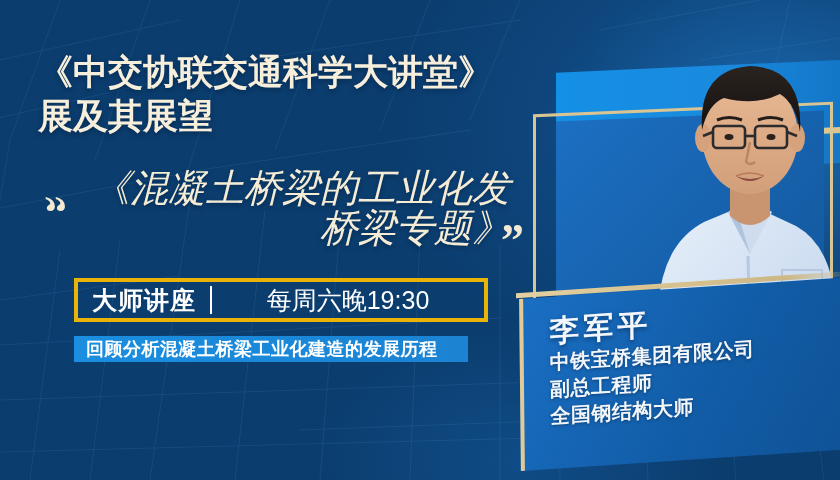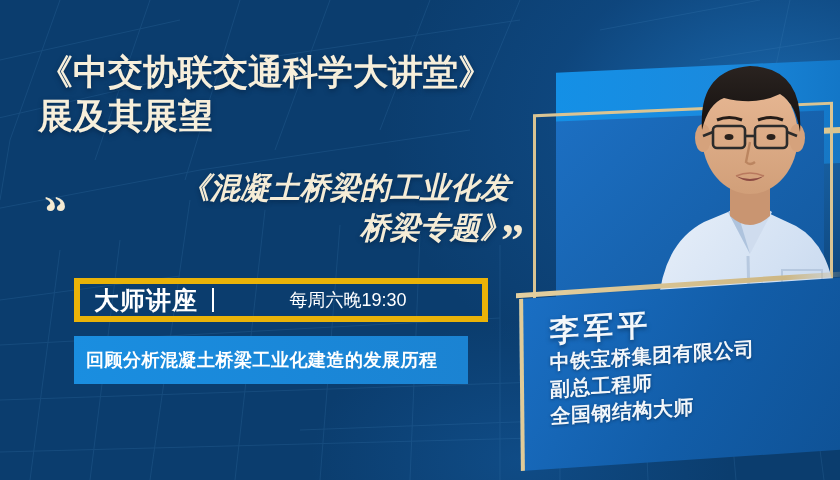--- a/index.html
+++ b/index.html
@@ -67,44 +67,44 @@
 
   .quote-wrap{position:absolute;left:38px;top:168px;width:480px;height:100px;}
   .qmark{
     position:absolute;color:#f4ead2;font-size:46px;font-weight:bold;
     font-family:"Liberation Serif",serif;line-height:1;
   }
   .qmark.open{left:6px;top:4px;transform:scaleX(-1) rotate(180deg);}
   .qmark.close{right:-6px;top:50px;}
   .quote-text{
     position:absolute;left:52px;top:0;width:420px;
-    color:#f5ecd6;font-style:italic;font-size:30px;line-height:40px;
-    text-align:right;font-weight:700;
+    color:#f5ecd6;font-style:italic;font-size:38px;line-height:40px;
+    text-align:right;font-weight:400;
     text-shadow:0 2px 4px rgba(3,28,56,.5);
   }
 
   
   .sched{
     position:absolute;left:74px;top:278px;width:414px;height:44px;
-    border:6px solid #eab308;display:flex;align-items:stretch;
+    border:4px solid #eab308;display:flex;align-items:stretch;
   }
   .sched-left{
     display:flex;align-items:center;justify-content:center;
     padding:0 14px;color:#ffffff;font-size:25px;font-weight:bold;
     letter-spacing:1px;
   }
   .sched-div{width:2px;background:#ffffff;margin:4px 0;}
   .sched-right{
     display:flex;align-items:center;justify-content:center;flex:1;
-    color:#ffffff;font-size:18px;font-weight:normal;letter-spacing:0px;border-radius:8px;
+    color:#ffffff;font-size:25px;font-weight:normal;letter-spacing:0px;border-radius:8px;
   }
 
   
   .subbar{
-    position:absolute;left:74px;top:336px;width:394px;height:48px;
+    position:absolute;left:74px;top:336px;width:394px;height:26px;
     background:linear-gradient(90deg,#1a8ee0 0%,#1a87d8 60%,#1b83d2 100%);
     display:flex;align-items:center;padding-left:12px;
   }
   .subbar span{color:#ffffff;font-size:18px;font-weight:bold;letter-spacing:.5px;}
 
   
   .portrait{position:absolute;left:600px;top:8px;width:260px;height:420px;}
   .portrait svg{width:100%;height:100%;display:block;}
 
   

